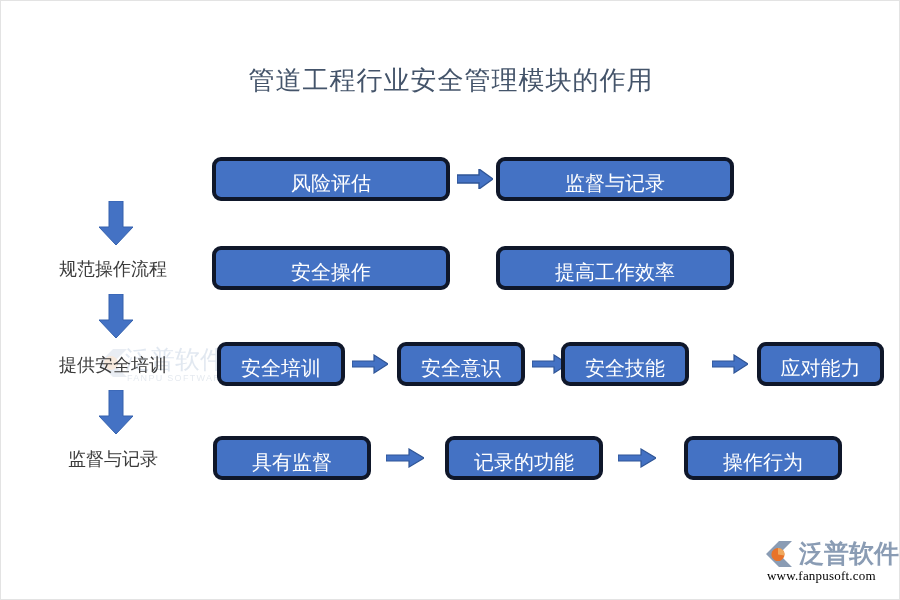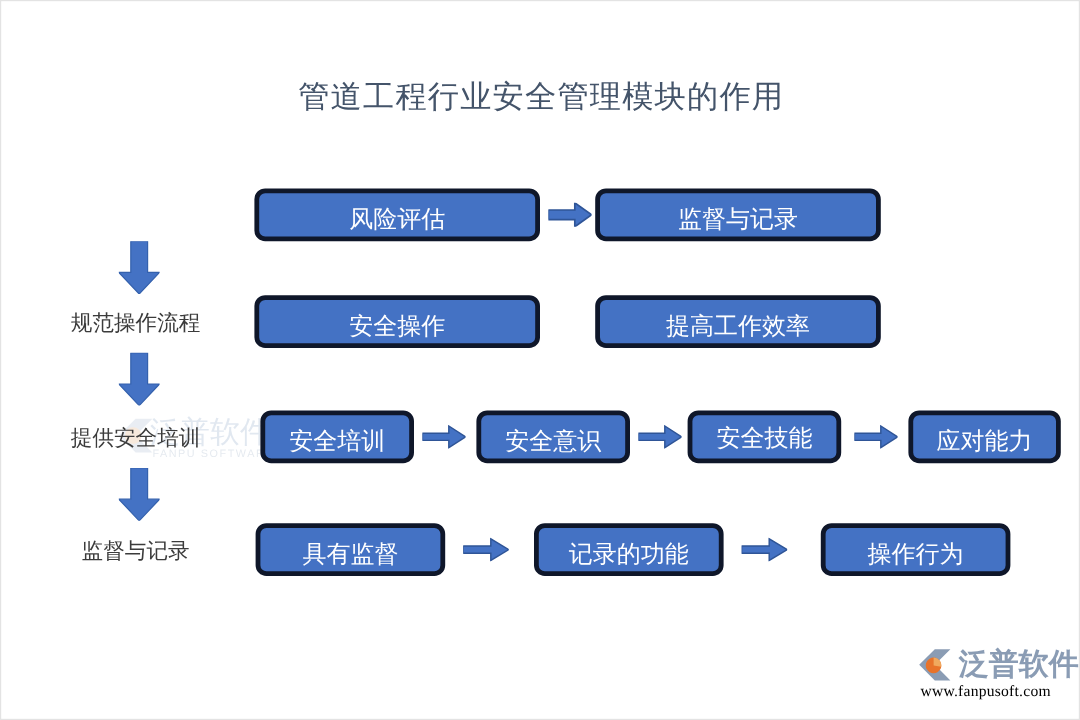--- a/index.html
+++ b/index.html
@@ -228,21 +228,21 @@
     </div>
 
     <div class="node" style="left:396px; width:128px;">安全意识</div>
 
     <div class="h-arrow" style="left:531px; width:36px;">
       <svg width="36" height="20" viewBox="0 0 36 20" xmlns="http://www.w3.org/2000/svg">
         <polygon points="0,7 22,7 22,1 36,10 22,19 22,13 0,13" fill="#4472c4" stroke="#2f5597" stroke-width="1.2"></polygon>
       </svg>
     </div>
 
-    <div class="node" style="left:572px; width:128px;font-family:Liberation Mono, monospace;">安全技能</div>
+    <div class="node" style="left:560px; width:128px;">安全技能</div>
 
     <div class="h-arrow" style="left:711px; width:36px;">
       <svg width="36" height="20" viewBox="0 0 36 20" xmlns="http://www.w3.org/2000/svg">
         <polygon points="0,7 22,7 22,1 36,10 22,19 22,13 0,13" fill="#4472c4" stroke="#2f5597" stroke-width="1.2"></polygon>
       </svg>
     </div>
 
     <div class="node" style="left:756px; width:127px;">应对能力</div>
   </div>
 

